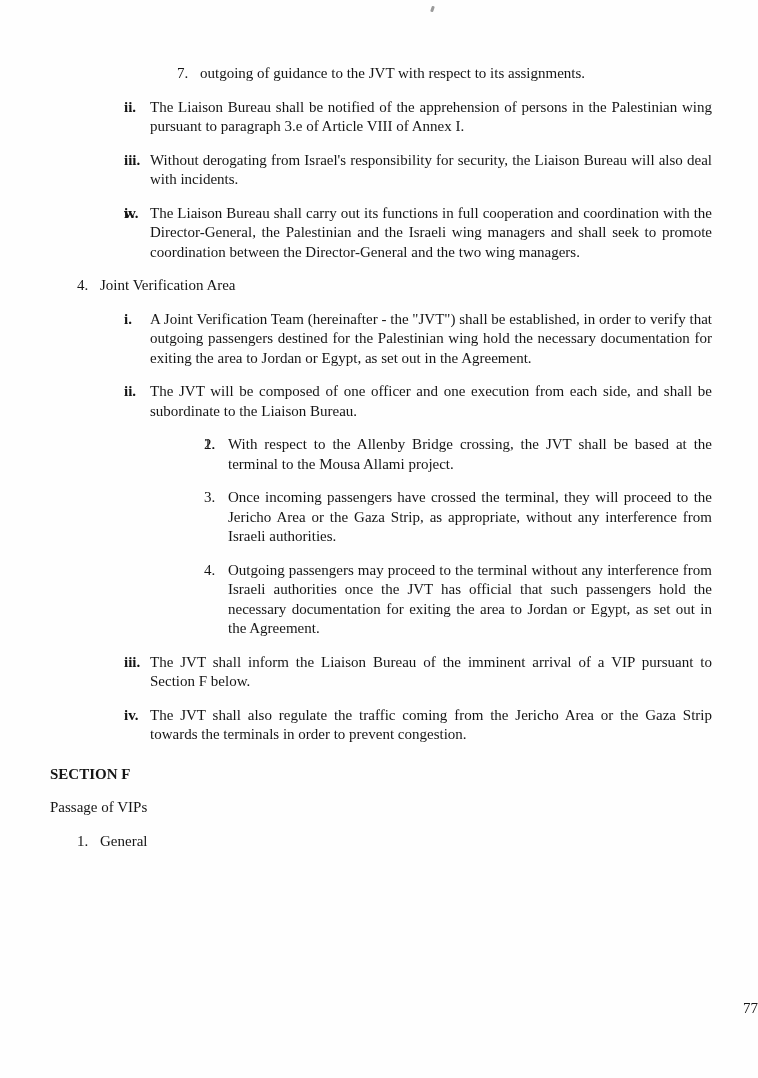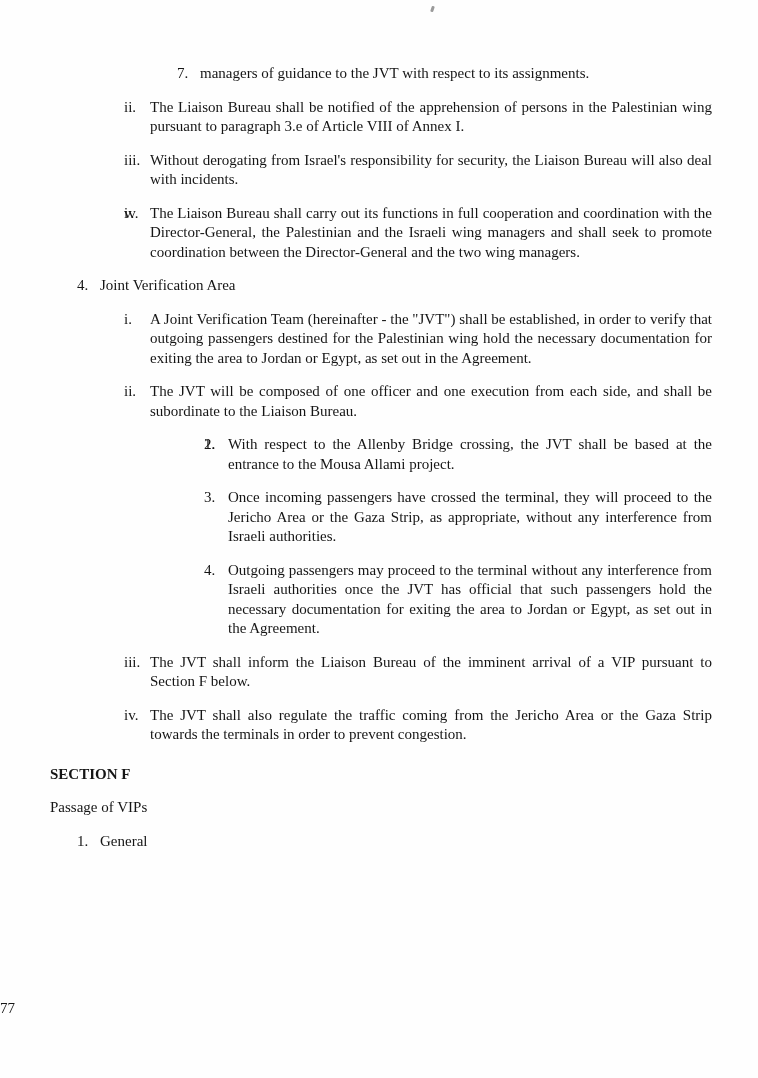--- a/index.html
+++ b/index.html
@@ -41,48 +41,48 @@
   }
   .para .marker {
     position: absolute;
     top: 0;
   }
   
   .l0 { padding-left: 0; }
   .l1 { padding-left: 50px; }
   .l1 > .marker { left: 27px; }
   .l2 { padding-left: 100px; }
-  .l2 > .marker { left: 74px; }
+  .l2 > .marker { left: 74px; font-weight: bold; }
   .l3 { padding-left: 178px; }
   .l3 > .marker { left: 154px; }
   .l7 { padding-left: 150px; }
   .l7 > .marker { left: 127px; }
   .bold { font-weight: bold; }
   .heading-gap { margin-top: 20px; }
   .page-number {
     position: absolute;
     top: 1000px;
     left: 0;
     width: 100%;
-    text-align: left;
+    text-align: right;
     font-size: 15px;
   }
 </style>
 </head>
 <body>
 
 <div class="page">
 
   <div class="scan-mark"></div>
 
   <div class="content">
 
     <p class="para l7">
       <span class="marker">7.</span>
-      <span class="txt">managers of guidance to the JVT with respect to its assignments.</span>
+      <span class="txt">outgoing of guidance to the JVT with respect to its assignments.</span>
     </p>
 
     <p class="para l2">
       <span class="marker">ii.</span>
       <span class="txt">The Liaison Bureau shall be notified of the apprehension of persons in the Palestinian wing pursuant to paragraph 3.e of Article VIII of Annex I.</span>
     </p>
 
     <p class="para l2">
       <span class="marker">iii.</span>
       <span class="txt">Without derogating from Israel's responsibility for security, the Liaison Bureau will also deal with incidents.</span>
@@ -112,21 +112,21 @@
       <span class="marker">ii.</span>
       <span class="txt">The JVT  will be composed of one officer and one execution from each side, and shall be subordinate to the Liaison Bureau.</span>
     </p>
 
     <p class="para l3">
       <span class="marker">1.</span>
     </p>
 
     <p class="para l3">
       <span class="marker">2.</span>
-      <span class="txt">With respect  to the Allenby Bridge crossing, the JVT shall be based at the entrance to the Mousa Allami project.</span>
+      <span class="txt">With respect  to the Allenby Bridge crossing, the JVT shall be based at the terminal to the Mousa Allami project.</span>
     </p>
 
     <p class="para l3">
       <span class="marker">3.</span>
       <span class="txt">Once incoming passengers have crossed the terminal, they will proceed to the Jericho Area or the Gaza Strip, as appropriate, without any interference from Israeli authorities.</span>
     </p>
 
     <p class="para l3">
       <span class="marker">4.</span>
       <span class="txt">Outgoing passengers may proceed to the terminal without any interference from Israeli authorities once the JVT has official that such passengers hold the necessary documentation for exiting the area to Jordan or Egypt, as set out in the Agreement.</span>

